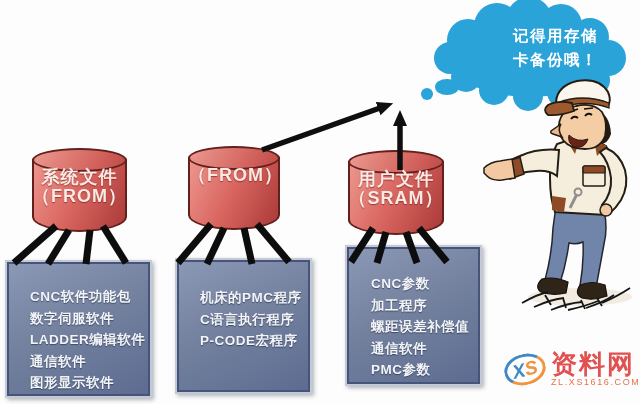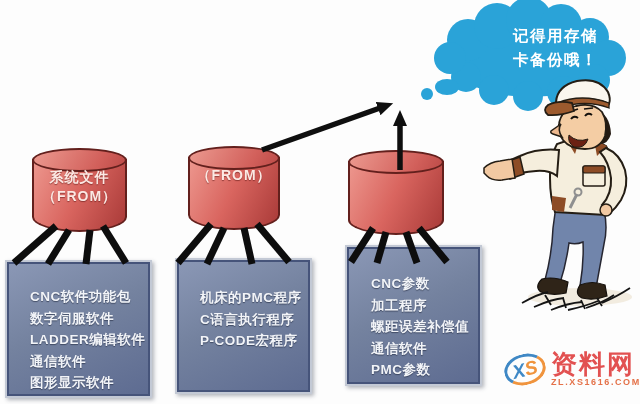--- a/index.html
+++ b/index.html
@@ -19,21 +19,21 @@
   }
   .cyl-top{
     position:absolute;left:0;right:0;top:0;height:24px;
     background:linear-gradient(120deg,#ec9a90 0%,#d2605b 70%,#bc4a47 100%);
     border:2px solid #63201d;border-radius:50%;
     box-sizing:border-box;
   }
   .cyl-label{
     position:absolute;left:0;right:0;top:20px;z-index:3;
     text-align:center;color:#fce9e4;font-weight:bold;
-    font-size:14px;line-height:19px;letter-spacing:1px;
+    font-size:18px;line-height:19px;letter-spacing:1px;
     text-shadow:0 1px 1px rgba(90,20,18,.55);
   }
   
   .box{
     position:absolute;z-index:2;box-sizing:border-box;
     background:linear-gradient(155deg,#8b98b6 0%,#74829f 45%,#5d6b91 100%);
     border:2px solid #c3c9d5;
     box-shadow:inset 0 0 0 2px #46547a, 2px 2px 4px rgba(40,50,70,.35);
     color:#f2f4f8;font-weight:bold;padding-left:6px;
   }
@@ -63,21 +63,21 @@
     font-style:italic;font-weight:bold;font-size:19px;line-height:1;
   }
   .wm-x{color:#2f7fc1;}
   .wm-s{color:#ef8c2e;}
   .wm-right{display:flex;flex-direction:column;align-items:flex-start;}
   .wm-name{
     font-size:26px;font-weight:bold;color:#e04343;letter-spacing:2px;
     line-height:26px;text-shadow:0 1px 0 #fff;
   }
   .wm-url{
-    font-size:9px;font-weight:bold;color:#e2663a;letter-spacing:1.6px;
+    font-size:9px;font-weight:normal;color:#e2663a;letter-spacing:1.6px;
     line-height:11px;
   }
 </style>
 </head>
 <body>
 
 <div class="stage">
 
   <div class="cyl" style="left:32px;top:148px;width:95px;height:84px">
     <div class="cyl-body"></div>
@@ -92,20 +92,24 @@
     <div class="cyl-body"></div>
     <div class="cyl-top"></div>
     <div class="cyl-label">
       <div>（FROM）</div>
     </div>
   </div>
 
   <div class="cyl" style="left:348px;top:150px;width:96px;height:85px">
     <div class="cyl-body"></div>
     <div class="cyl-top"></div>
+    <div class="cyl-label">
+      <div>用户文件</div>
+      <div>（SRAM）</div>
+    </div>
   </div>
 
   <div class="box" style="left:5px;top:260px;width:147px;height:138px">
     <div class="box-list">
       <div class="box-line">CNC软件功能包</div>
       <div class="box-line">数字伺服软件</div>
       <div class="box-line">LADDER编辑软件</div>
       <div class="box-line">通信软件</div>
       <div class="box-line">图形显示软件</div>
     </div>

